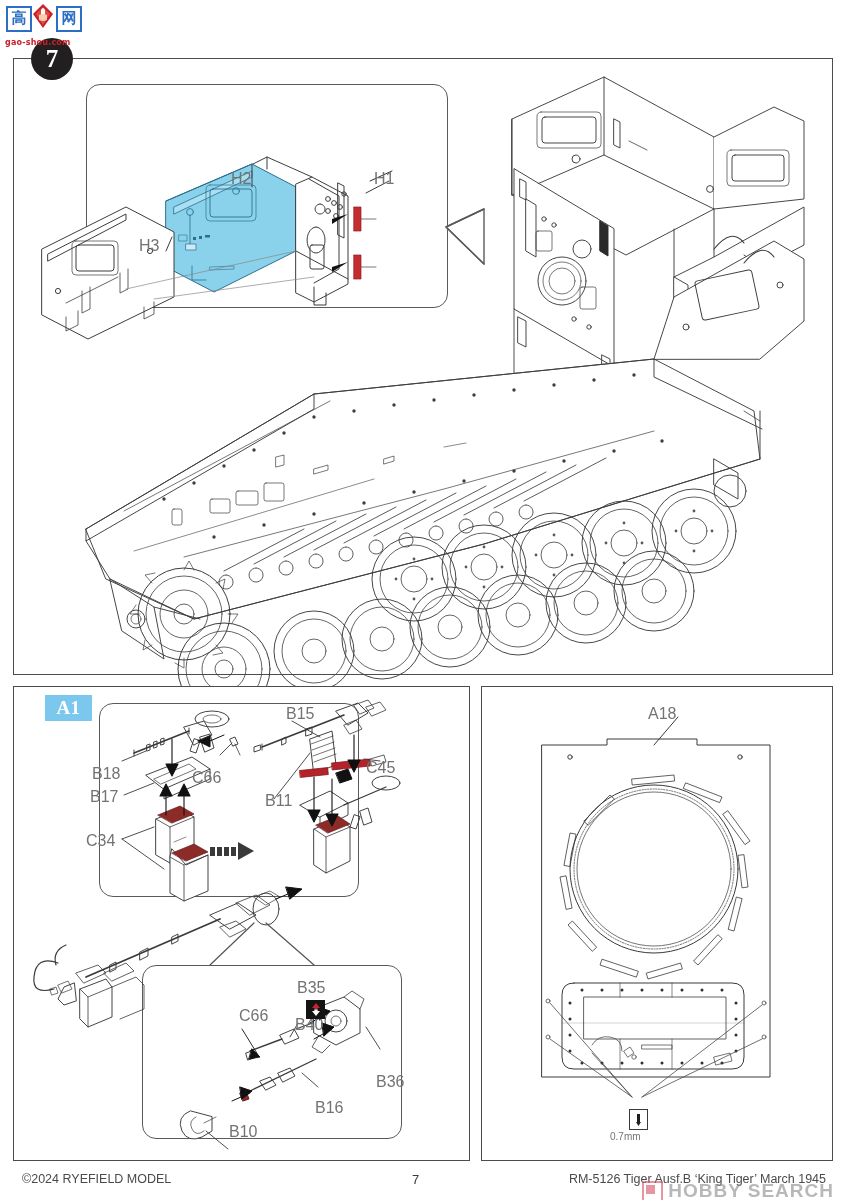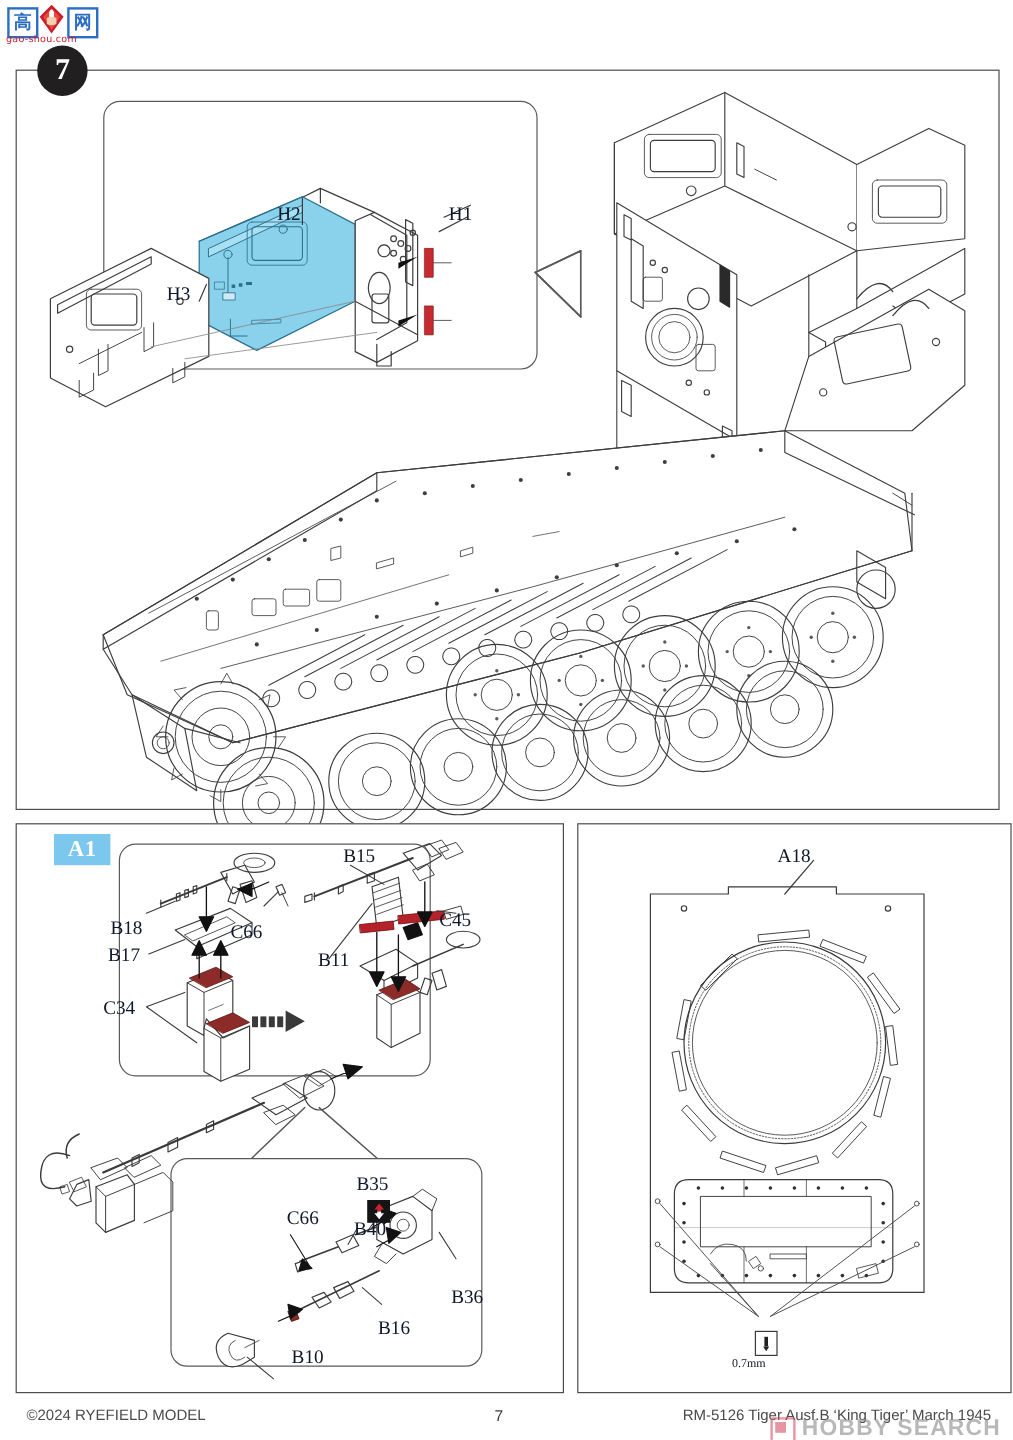--- a/index.html
+++ b/index.html
@@ -17,57 +17,57 @@
     border:2px solid #2b6fc4;color:#2b6fc4;font-size:15px;line-height:20px;
     text-align:center;font-family:"DejaVu Sans",sans-serif;font-weight:bold;
     background:rgba(255,255,255,.55);
   }
   .gs-logo .g1{left:2px;}
   .gs-logo .g2{left:52px;}
   .gs-logo .seal{
     position:absolute;left:26px;top:0px;width:26px;height:28px;
   }
   .gs-logo .url{
-    position:absolute;left:1px;top:26px;font-size:8px;color:#c8202a;
-    font-weight:normal;letter-spacing:.2px;font-family:"DejaVu Sans",sans-serif;
+    position:absolute;left:1px;top:36px;font-size:8px;color:#c8202a;
+    font-weight:bold;letter-spacing:.2px;font-family:"DejaVu Sans",sans-serif;
     white-space:nowrap;
   }
 
   
   .step-badge{
     position:absolute;left:31px;top:38px;width:42px;height:42px;border-radius:50%;
     background:#211f1f;color:#ffffff;font-size:25px;font-weight:bold;
     display:flex;align-items:center;justify-content:center;z-index:30;
     font-family:"Liberation Serif","DejaVu Serif",serif;
   }
 
   
   .panel{position:absolute;border:1.4px solid #4c4c4c;background:#ffffff;}
   #panel-top{left:13px;top:58px;width:818px;height:615px;}
   #panel-bl{left:13px;top:686px;width:455px;height:473px;}
-  #panel-br{left:481px;top:686px;width:350px;height:473px;padding-left:10px;}
+  #panel-br{left:481px;top:686px;width:350px;height:473px;}
 
   
   .subbox{position:absolute;border:1.5px solid #5a5a5a;border-radius:14px;background:transparent;}
   #sub-h{left:72px;top:25px;width:360px;height:222px;}
   #sub-a1{left:85px;top:16px;width:258px;height:192px;}
   #sub-b{left:128px;top:278px;width:258px;height:172px;}
 
   
   .tag-a1{
     position:absolute;left:31px;top:8px;width:47px;height:26px;background:#7cc7ee;
     color:#ffffff;font-size:19px;font-weight:bold;letter-spacing:.5px;
     display:flex;align-items:center;justify-content:center;
     font-family:"Liberation Serif","DejaVu Serif",serif;
   }
 
   
   .lbl{
-    position:absolute;font-size:16px;color:#0f172a;white-space:nowrap;
-    font-family:Liberation Serif, serif;
+    position:absolute;font-size:16px;color:#737373;white-space:nowrap;
+    font-family:Liberation Sans, sans-serif;
   }
   .lbl.sm{font-size:10px;}
 
   
   .icon-move{
     position:absolute;width:19px;height:19px;background:#141414;
     display:flex;align-items:center;justify-content:center;
   }
   .icon-drill{
     position:absolute;width:17px;height:19px;background:#ffffff;border:1.3px solid #3a3a3a;
@@ -532,21 +532,21 @@
     <span class="lbl" style="left:352px;top:72px;">C45</span>
     <span class="lbl" style="left:76px;top:101px;">B17</span>
     <span class="lbl" style="left:251px;top:105px;">B11</span>
     <span class="lbl" style="left:72px;top:145px;">C34</span>
 
     <span class="lbl" style="left:283px;top:292px;">B35</span>
     <span class="lbl" style="left:281px;top:329px;">B40</span>
     <span class="lbl" style="left:225px;top:320px;">C66</span>
     <span class="lbl" style="left:362px;top:386px;">B36</span>
     <span class="lbl" style="left:301px;top:412px;">B16</span>
-    <span class="lbl" style="left:229px;top:436px;">B10</span>
+    <span class="lbl" style="left:215px;top:436px;">B10</span>
 
     <div class="icon-move" style="left:292px;top:313px;">
       <svg width="14" height="15" viewBox="0 0 14 15">
         <path d="M7 1 L11 6 H8.6 V7.4 H5.4 V6 H3 Z" fill="#c4242a"></path>
         <path d="M7 14 L3 9 H5.4 V7.6 H8.6 V9 H11 Z" fill="#ffffff"></path>
       </svg>
     </div>
   </div>
 
   <div class="panel" id="panel-br">

